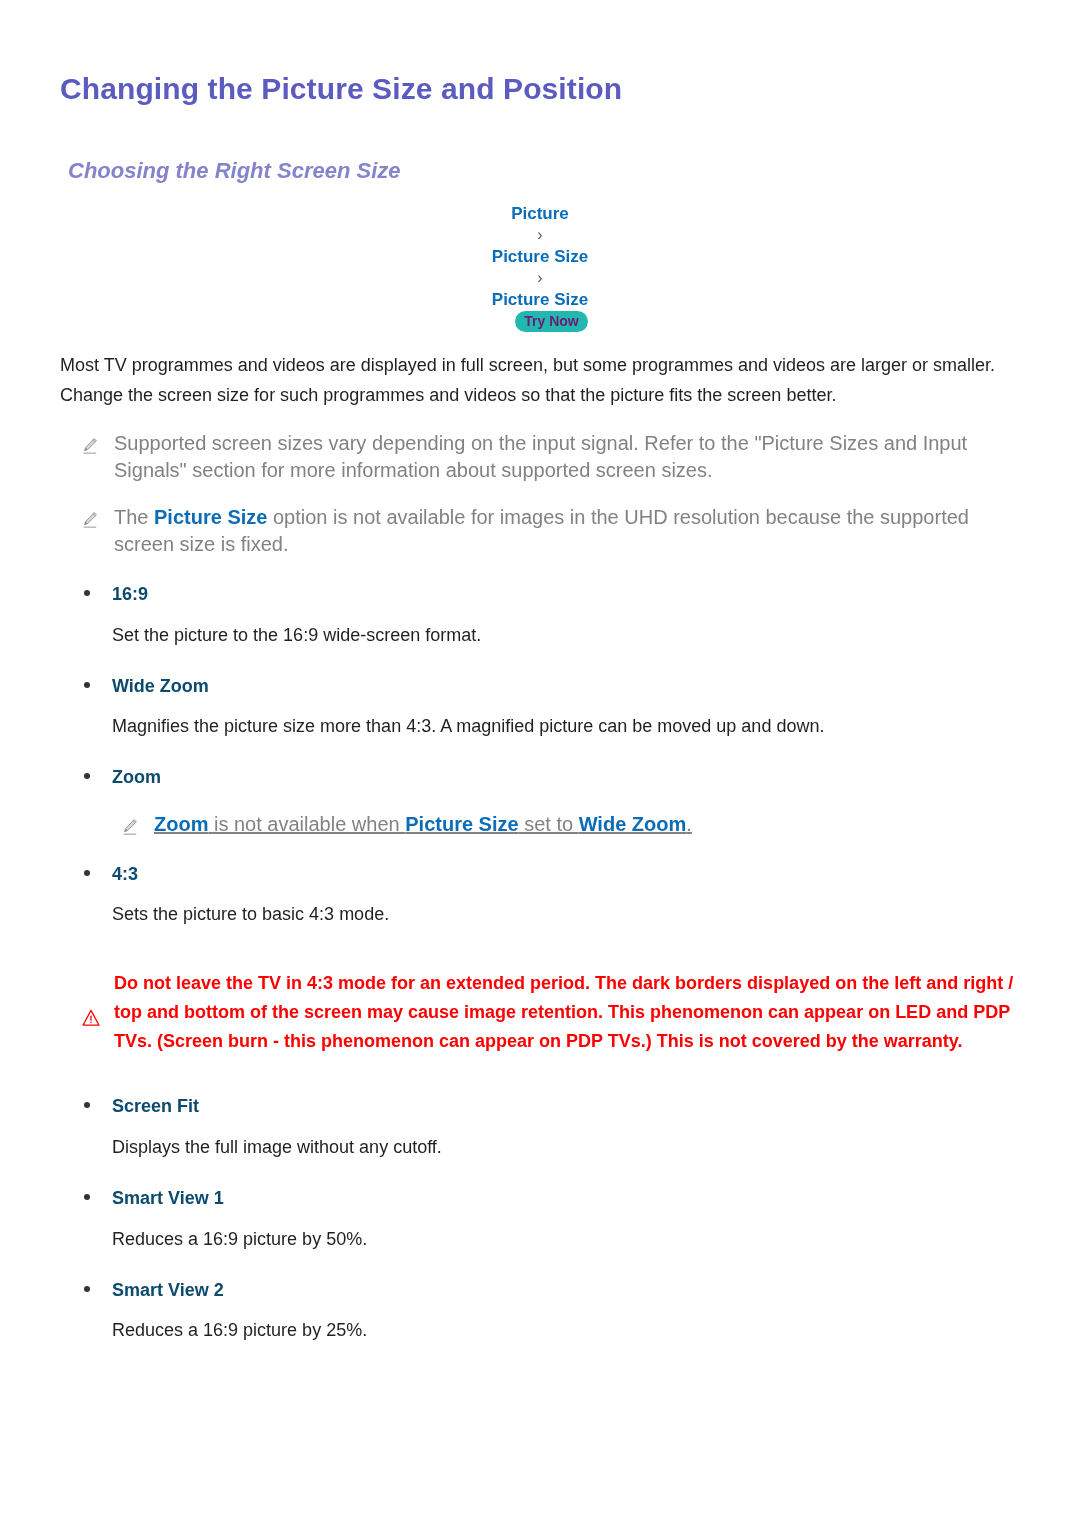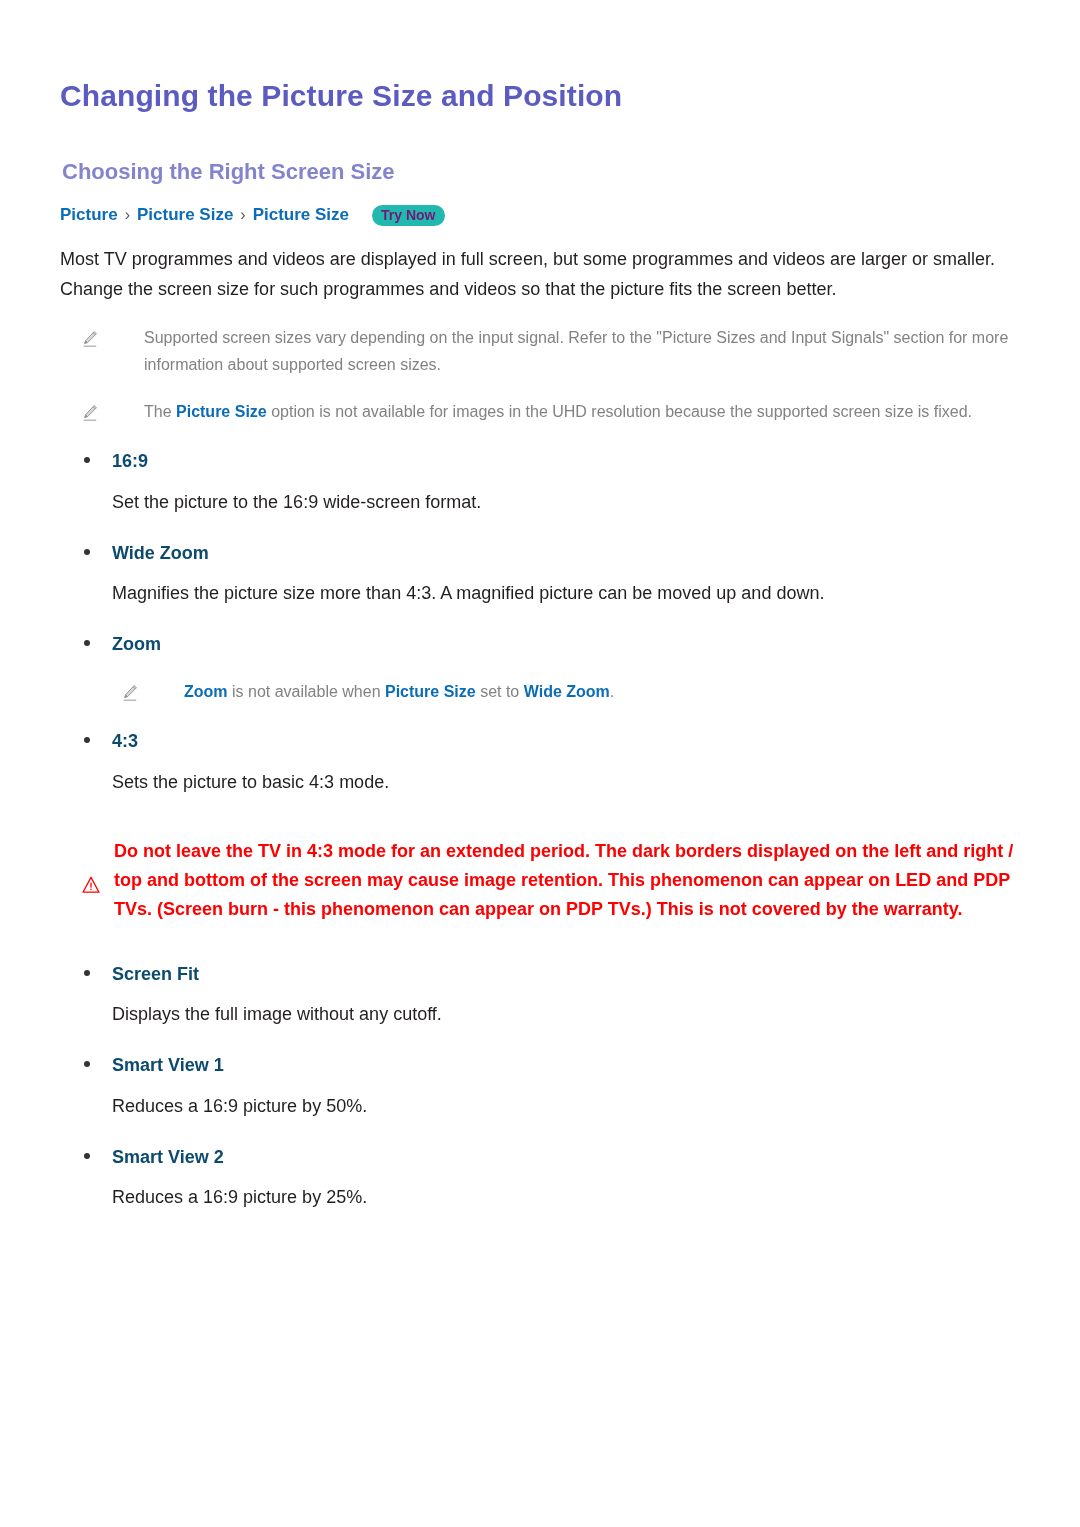--- a/index.html
+++ b/index.html
@@ -12,52 +12,54 @@
     height: 1527px;
     font-family: "Liberation Sans", sans-serif;
     color: #231f20;
     -webkit-font-smoothing: antialiased;
   }
   .page {
     position: relative;
     width: 1080px;
     height: 1527px;
     box-sizing: border-box;
-    padding: 7px 60px;
+    padding: 0 60px;
   }
 
   
   .doc-title {
     color: #5b5bc0;
     font-size: 30px;
     font-weight: bold;
     letter-spacing: 0.1px;
     margin: 0;
     padding-top: 72px;
     line-height: 1.1;
   }
   .section-title {
     color: #8484cc;
     font-size: 22px;
     font-weight: bold;
-    margin: 2px;
+    margin: 8px;
     padding-top: 46px;
     line-height: 1.1;
+    font-style: italic;
   }
 
   
   .breadcrumb {
     margin-top: 20px;
     font-size: 17px;
     font-weight: bold;
     color: #0b6cb8;
     line-height: 1.3;
     display: flex;
     align-items: center;
     flex-wrap: wrap;
+    flex-direction: column;
   }
   .breadcrumb .crumb { color: #0b6cb8; }
   .breadcrumb .sep {
     color: #5a5a5a;
     font-weight: normal;
     margin: 0 7px;
     font-size: 16px;
   }
   .try-now {
     display: inline-block;
@@ -80,30 +82,30 @@
     color: #231f20;
     max-width: 945px;
   }
 
   
   .note {
     display: flex;
     align-items: flex-start;
     margin-top: 20px;
     color: #828282;
-    font-size: 16px;
+    font-size: 20px;
     line-height: 27px;
     padding-left: 22px;
     max-width: 975px;
-    gap: 30px;
   }
   .note.nested {
     padding-left: 62px;
     margin-top: 22px;
     max-width: 930px;
+    text-decoration: underline;
   }
   .note .pencil {
     flex: 0 0 auto;
     width: 16px;
     height: 18px;
     margin-right: 16px;
     margin-top: 5px;
   }
   .note .note-text { flex: 1 1 auto; }
   .note b, .note .hl {

